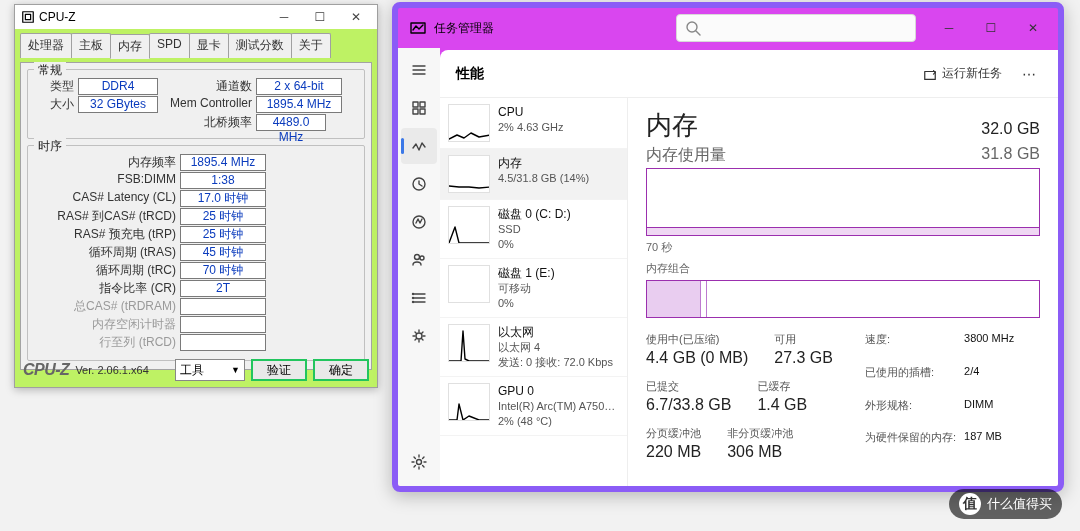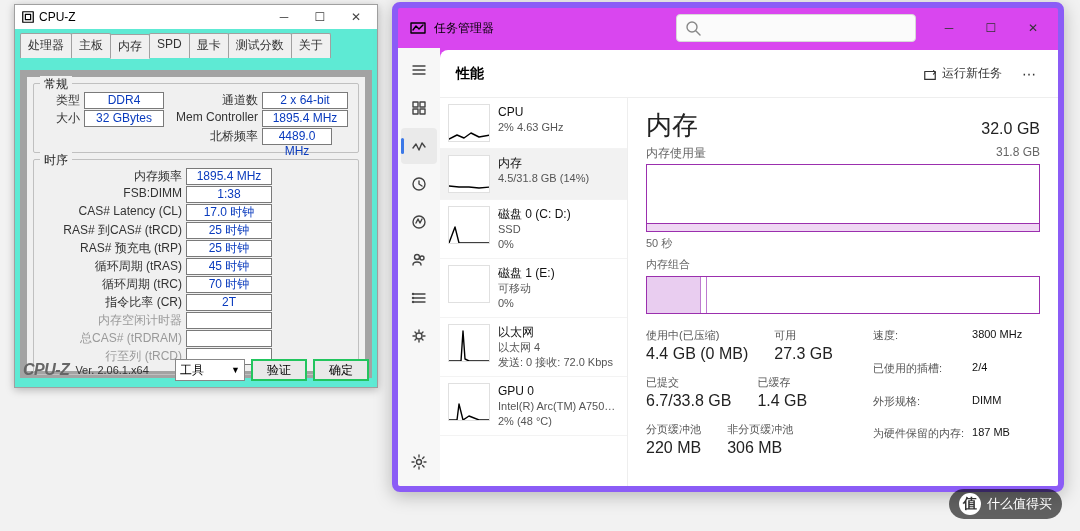--- a/index.html
+++ b/index.html
@@ -1,28 +1,28 @@
 <!DOCTYPE html>
 <html><head>
 <meta charset="utf-8">
 <style>
 *{box-sizing:border-box;margin:0;padding:0;font-family:"Microsoft YaHei","Segoe UI",sans-serif}
 body{background:#f2f2f2;width:1080px;height:531px;position:relative;overflow:hidden;font-size:12px}
 
 
-.cpuz{position:absolute;left:14px;top:4px;width:364px;height:384px;background:#5eead4;border:1px solid #a0a0a0;box-shadow:0 2px 8px rgba(0,0,0,.25)}
+.cpuz{position:absolute;left:14px;top:4px;width:364px;height:384px;background:#bef264;border:1px solid #a0a0a0;box-shadow:0 2px 8px rgba(0,0,0,.25)}
 .cpuz-title{display:flex;align-items:center;height:24px;padding:0 6px;background:#fff;font-size:12px}
 .cpuz-title svg{width:14px;height:14px;margin-right:4px}
 .cpuz-title-txt{flex:1}
 .cpuz-sys{display:flex;gap:6px}
 .cpuz-sys div{width:30px;height:18px;display:flex;justify-content:center;align-items:center;color:#444}
 .cpuz-tabs{display:flex;padding:4px 5px 0 5px;gap:0}
 .cpuz-tab{padding:3px 7px;border:1px solid #a0a0a0;border-bottom:none;background:#f0f0f0;font-size:12px;border-radius:2px 2px 0 0;margin-right:-1px;color:#333}
 .cpuz-tab.active{background:#f0f0f0;position:relative;top:1px;z-index:2;border-bottom:1px solid #f0f0f0}
-.cpuz-body{border:7px solid #a3a3a3;margin:12px 5px 5px 5px;padding:6px;background:#f0f0f0;height:308px;position:relative}
+.cpuz-body{border:1px solid #a3a3a3;margin:4px 5px 5px 5px;padding:6px;background:#f0f0f0;height:308px;position:relative}
 .gbox{border:1px solid #c0c0c0;border-radius:2px;padding:8px 8px 6px 8px;margin-bottom:6px;position:relative}
 .gbox-t{position:absolute;top:-8px;left:6px;background:#f0f0f0;padding:0 4px;font-size:12px;color:#222}
 .row{display:flex;align-items:flex-start;height:18px;font-size:12px}
 .rlbl{text-align:right;color:#333}
 .rval{border:1px solid #7a7a7a;background:#fff;color:#0a3bbd;text-align:center;padding:0 2px;height:17px;line-height:15px;font-size:12px}
 .rval.dim{color:#9a9a9a}
 .cpuz-foot{position:absolute;bottom:6px;left:8px;right:8px;display:flex;align-items:center;gap:6px}
 .cpuz-logo{font-weight:bold;font-style:italic;font-size:16px;color:#666;letter-spacing:-.5px}
 .cpuz-ver{font-size:11px;color:#333;margin-right:auto}
 .cpuz-btn{width:56px;height:22px;border:2px solid #22c55e;background:#e9e9e9;font-size:12px}
@@ -54,28 +54,28 @@
 .li.sel{background:#f2f2f2}
 .li-g{width:42px;height:38px;border:1px solid #e0e0e0;background:#fff;position:relative;overflow:hidden}
 .li-txt{display:flex;flex-direction:column;font-size:11px;line-height:1.35;overflow:hidden}
 .li-txt .nm{font-size:12px;color:#111}
 .li-txt .sb{color:#555;white-space:nowrap}
 .li-txt .sb2{color:#555;white-space:nowrap}
 .tm-det{flex:1;padding:10px 18px;overflow:hidden;color:#222}
 .det-top{display:flex;align-items:baseline;justify-content:space-between}
 .det-top h1{font-size:26px;font-weight:400}
 .det-top .tot{font-size:16px}
-.det-lbl{font-size:12px;color:#666;display:flex;justify-content:space-between;margin-top:2px}
+.det-lbl{font-size:16px;color:#666;display:flex;justify-content:space-between;margin-top:2px}
 .chart{height:68px;border:1px solid #9b2fae;background:linear-gradient(#fff,#fff);margin-top:2px;position:relative}
 .chart-fill{position:absolute;left:0;right:0;bottom:0;height:8px;background:#efd7f3;border-top:1px solid #9b2fae}
 .sub-lbl{font-size:11px;color:#666;margin-top:4px}
 .comp{height:38px;border:1px solid #9b2fae;margin-top:4px;display:flex}
 .comp .u{width:54px;background:#e9cdf0;border-right:1px solid #bd7ad0}
 .comp .m{width:6px;background:#fff;border-right:1px solid #bd7ad0}
-.stats{display:flex;gap:40px;margin-top:14px;font-size:12px}
+.stats{display:flex;gap:32px;margin-top:14px;font-size:12px}
 .col{display:flex;flex-direction:column;gap:2px}
 .col .k{font-size:11px;color:#555}
 .col .v{font-size:16px}
 .kv{display:grid;grid-template-columns:auto auto;column-gap:8px;row-gap:2px;font-size:11px;color:#555}
 .kv .v2{color:#111}
 
 
 .wm{position:absolute;right:18px;bottom:12px;background:rgba(0,0,0,.6);color:#fff;padding:4px 10px;border-radius:18px;font-size:13px;display:flex;align-items:center;gap:6px}
 .wm .c{width:22px;height:22px;border-radius:50%;background:#fff;color:#333;display:flex;justify-content:center;align-items:center;font-weight:bold;font-size:14px}
 
@@ -156,25 +156,25 @@
           </div>
           <div class="row">
             <div class="rlbl" style="width:140px;color:#333">循环周期 (tRC)</div>
             <div class="rval" style="width:86px;margin-left:4px">70 时钟</div>
           </div>
           <div class="row">
             <div class="rlbl" style="width:140px;color:#333">指令比率 (CR)</div>
             <div class="rval" style="width:86px;margin-left:4px">2T</div>
           </div>
           <div class="row">
+            <div class="rlbl" style="width:140px;color:#9a9a9a">总CAS# (tRDRAM)</div>
+            <div class="rval dim" style="width:86px;margin-left:4px"></div>
+          </div>
+          <div class="row">
             <div class="rlbl" style="width:140px;color:#9a9a9a">内存空闲计时器</div>
-            <div class="rval dim" style="width:86px;margin-left:4px"></div>
-          </div>
-          <div class="row">
-            <div class="rlbl" style="width:140px;color:#9a9a9a">总CAS# (tRDRAM)</div>
             <div class="rval dim" style="width:86px;margin-left:4px"></div>
           </div>
           <div class="row">
             <div class="rlbl" style="width:140px;color:#9a9a9a">行至列 (tRCD)</div>
             <div class="rval dim" style="width:86px;margin-left:4px"></div>
           </div>
         </div>
   </div>
  </div>
  <div class="cpuz-foot">
@@ -350,21 +350,21 @@
       <h1>内存</h1>
       <span class="tot">32.0 GB</span>
      </div>
      <div class="det-lbl">
       <span>内存使用量</span>
       <span>31.8 GB</span>
      </div>
      <div class="chart">
               <div class="chart-fill"></div>
             </div>
-     <div class="sub-lbl">50 秒</div>
+     <div class="sub-lbl">70 秒</div>
      <div class="sub-lbl" style="margin-top:6px">内存组合</div>
      <div class="comp">
               <div class="u"></div>
               <div class="m"></div>
             </div>
      <div class="stats">
       <div style="display:flex;flex-direction:column;gap:12px">
        <div style="display:flex;gap:26px">
         <div class="col">
                     <span class="k">使用中(已压缩)</span>

